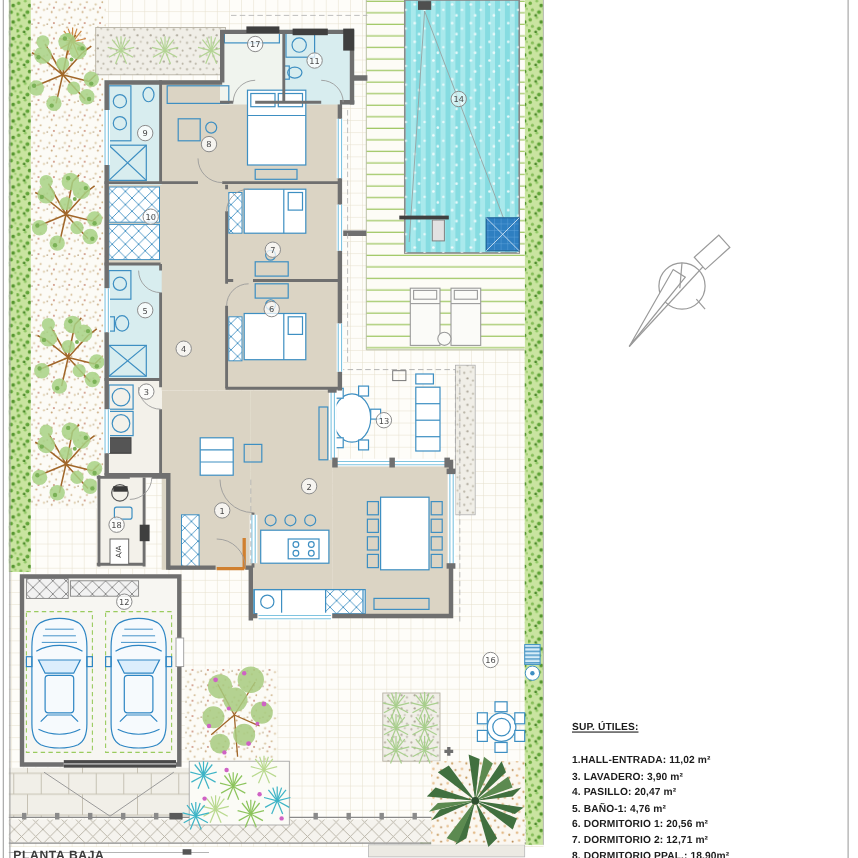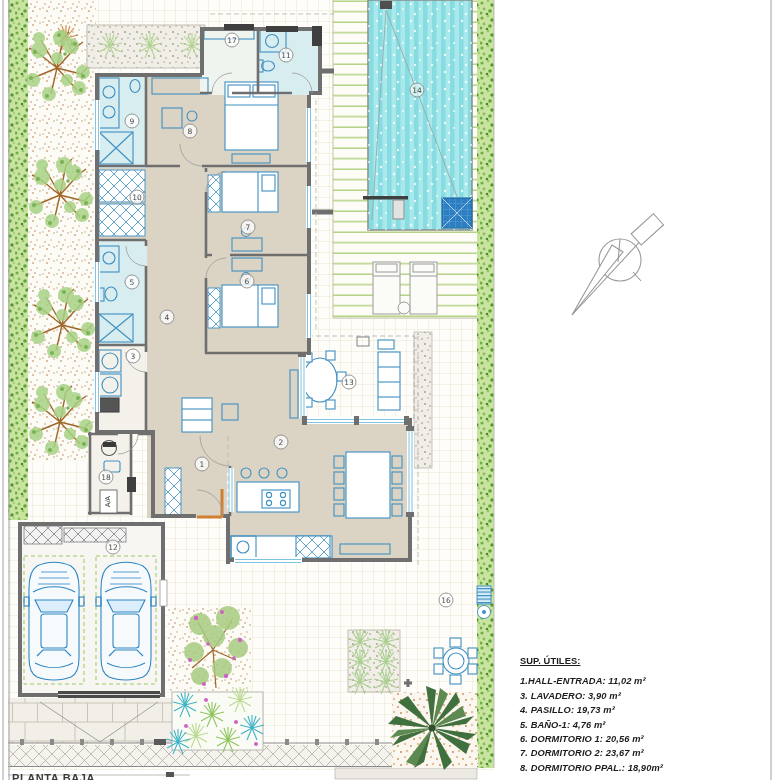--- a/index.html
+++ b/index.html
@@ -1,22 +1,22 @@
 <!DOCTYPE html>
 <html><head>
 <meta charset="utf-8">
 <style>
   html,body{margin:0;padding:0;background:#fff;}
   .stage{position:relative;width:780px;height:780px;background:#ffffff;overflow:hidden;
          font-family:"Liberation Sans",sans-serif;}
   .stage svg{position:absolute;left:0;top:0;}
   .legend{position:absolute;left:520px;top:654px;width:252px;color:#1c1c1c;
           font:600 9.3px/14.4px "Liberation Sans",sans-serif;letter-spacing:.1px;}
-  .legend-title{text-decoration:underline;font-weight:700;margin-bottom:6px;}
-  .legend-item{white-space:nowrap;font-style:italic;}
+  .legend-title{text-decoration:underline;font-weight:700;margin-bottom:16px;}
+  .legend-item{white-space:nowrap;}
   .sheet-title{position:absolute;left:12px;top:772px;color:#3a3a3a;
                font:700 11px "Liberation Sans",sans-serif;letter-spacing:.6px;}
   svg text{font-family:"DejaVu Sans",sans-serif;}
 </style>
 </head>
 <body>
 
 <div class="stage">
 <svg width="780" height="780" viewBox="0 0 780 780">
 <defs>
@@ -646,21 +646,21 @@
   <line x1="3" y1="0" x2="3" y2="780"></line>
   <line x1="9" y1="0" x2="9" y2="780"></line>
   <line x1="771" y1="0" x2="771" y2="780"></line>
 </g>
 </svg>
 
 <div class="legend">
   <div class="legend-title">SUP. ÚTILES:</div>
   <div class="legend-item">1.HALL-ENTRADA: 11,02 m²</div>
   <div class="legend-item">3. LAVADERO: 3,90 m²</div>
-  <div class="legend-item">4. PASILLO: 19,73 m²</div>
+  <div class="legend-item">4. PASILLO: 20,47 m²</div>
   <div class="legend-item">5. BAÑO-1: 4,76 m²</div>
   <div class="legend-item">6. DORMITORIO 1: 20,56 m²</div>
-  <div class="legend-item">7. DORMITORIO 2: 23,67 m²</div>
+  <div class="legend-item">7. DORMITORIO 2: 12,71 m²</div>
   <div class="legend-item">8. DORMITORIO PPAL.: 18,90m²</div>
 </div>
 
 <div class="sheet-title">PLANTA BAJA</div>
 </div>
 
 </body></html>

